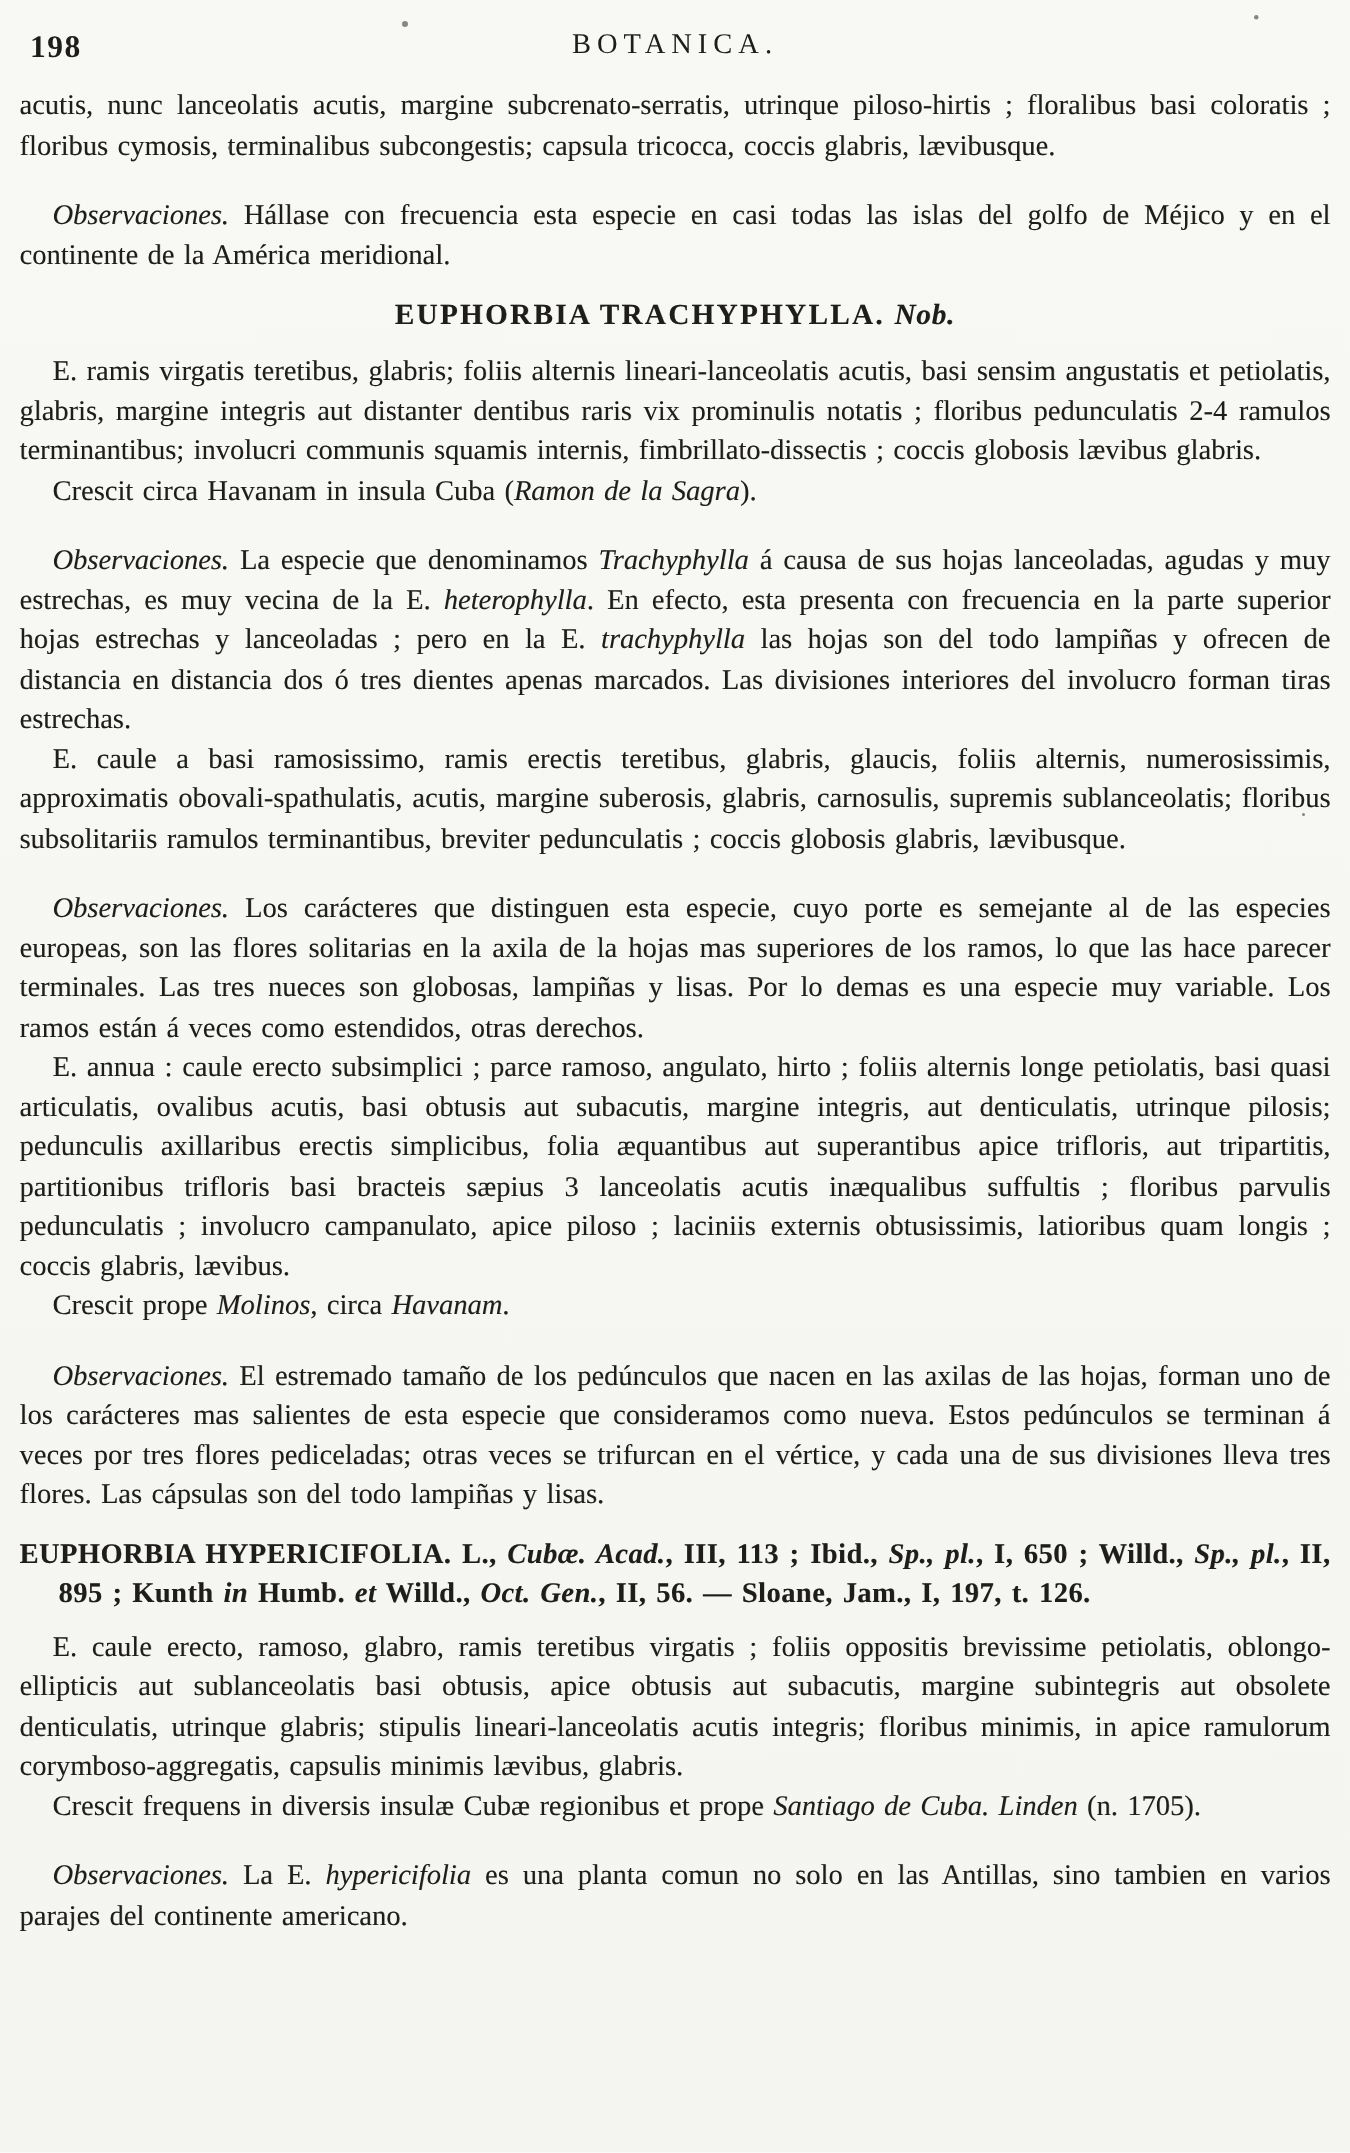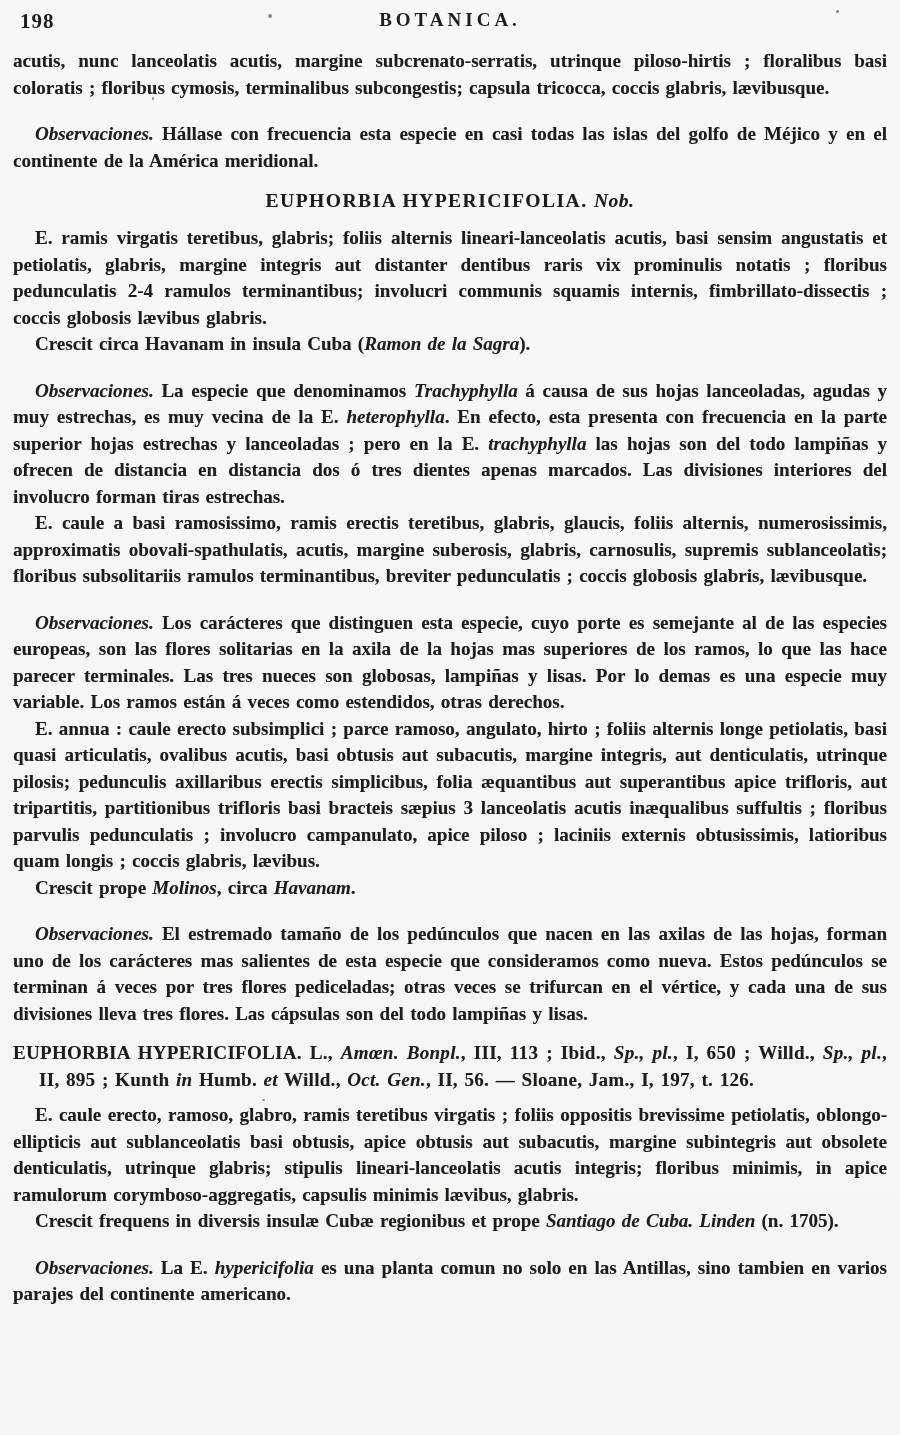--- a/index.html
+++ b/index.html
@@ -14,43 +14,43 @@
     overflow: hidden;
     box-sizing: border-box;
     padding: 9px 13px 0 13px;
     background: linear-gradient(180deg, #f8f8f5 0%, #f6f6f2 55%, #f4f4f0 100%);
     color: #1e1d1a;
   }
   .page-header {
     position: relative;
     height: 26px;
     margin-bottom: 13px;
+    margin-top: 10px;
   }
   .page-number {
     position: absolute;
     left: 7px; top: 0;
     font-size: 21px;
     font-weight: bold;
     letter-spacing: 1px;
   }
   .running-title {
     text-align: center;
     font-size: 19px;
-    font-weight: bold;
+    font-weight: normal;
     letter-spacing: 4px;
   }
   .content { }
   .content p {
     margin: 0;
     font-size: 19px;
     line-height: 26.5px;
     text-align: justify;
     word-spacing: 1.5px;
     text-shadow: 0.25px 0.25px 0 rgba(20,20,20,0.35);
-    font-weight: bold;
   }
   .content p.indent { text-indent: 22px; }
   .content p.observation { margin-top: 20px; }
   .species-heading {
     margin: 13px 0 11px 0;
     text-align: center;
     font-size: 19.5px;
     font-weight: bold;
     letter-spacing: 1.5px;
     line-height: 27px;
@@ -89,28 +89,28 @@
 
   <div class="page-header">
     <span class="page-number">198</span>
     <div class="running-title">BOTANICA.</div>
   </div>
 
   <div class="content">
 
   <p class="body"><span>acutis, nunc lanceolatis acutis, margine subcrenato-serratis, utrinque piloso-hirtis ; floralibus basi coloratis ; floribus cymosis, terminalibus subcongestis; capsula tricocca, coccis glabris, lævibusque.</span></p>
       <p class="observation indent"><i>Observaciones.</i><span>  Hállase con frecuencia esta especie en casi todas las islas del golfo de Méjico y en el continente de la América meridional.</span></p>
-      <h2 class="species-heading"><span>EUPHORBIA HYPERICIFOLIA.  </span><i>Nob.</i></h2>
+      <h2 class="species-heading"><span>EUPHORBIA TRACHYPHYLLA.  </span><i>Nob.</i></h2>
       <p class="body indent"><span>E. ramis virgatis teretibus, glabris; foliis alternis lineari-lanceolatis acutis, basi sensim angustatis et petiolatis, glabris, margine integris aut distanter dentibus raris vix prominulis notatis ; floribus pedunculatis 2-4 ramulos terminantibus; involucri communis squamis internis, fimbrillato-dissectis ; coccis globosis lævibus glabris.</span></p>
       <p class="body indent"><span>Crescit circa Havanam in insula Cuba (</span><i>Ramon de la Sagra</i><span>).</span></p>
       <p class="observation indent"><i>Observaciones.</i><span>  La especie que denominamos </span><i>Trachyphylla</i><span> á causa de sus hojas lanceoladas, agudas y muy estrechas, es muy vecina de la E. </span><i>heterophylla</i><span>. En efecto, esta presenta con frecuencia en la parte superior hojas estrechas y lanceoladas ; pero en la E. </span><i>trachyphylla</i><span> las hojas son del todo lampiñas y ofrecen de distancia en distancia dos ó tres dientes apenas marcados. Las divisiones interiores del involucro forman tiras estrechas.</span></p>
       <p class="body indent"><span>E. caule a basi ramosissimo, ramis erectis teretibus, glabris, glaucis, foliis alternis, numerosissimis, approximatis obovali-spathulatis, acutis, margine suberosis, glabris, carnosulis, supremis sublanceolatis; floribus subsolitariis ramulos terminantibus, breviter pedunculatis ; coccis globosis glabris, lævibusque.</span></p>
       <p class="observation indent"><i>Observaciones.</i><span>  Los carácteres que distinguen esta especie, cuyo porte es semejante al de las especies europeas, son las flores solitarias en la axila de la hojas mas superiores de los ramos, lo que las hace parecer terminales. Las tres nueces son globosas, lampiñas y lisas. Por lo demas es una especie muy variable. Los ramos están á veces como estendidos, otras derechos.</span></p>
       <p class="body indent"><span>E. annua : caule erecto subsimplici ; parce ramoso, angulato,  hirto ; foliis alternis longe petiolatis, basi quasi articulatis, ovalibus acutis, basi obtusis aut subacutis, margine integris, aut denticulatis, utrinque pilosis; pedunculis axillaribus erectis simplicibus, folia æquantibus aut superantibus apice trifloris, aut tripartitis, partitionibus trifloris basi bracteis sæpius 3 lanceolatis acutis inæqualibus suffultis ; floribus parvulis pedunculatis ; involucro campanulato, apice piloso ; laciniis externis obtusissimis, latioribus quam longis ; coccis glabris, lævibus.</span></p>
       <p class="body indent"><span>Crescit prope </span><i>Molinos</i><span>, circa </span><i>Havanam</i><span>.</span></p>
       <p class="observation indent"><i>Observaciones.</i><span>  El estremado tamaño de los pedúnculos que nacen en las axilas de las hojas, forman uno de los carácteres mas salientes de esta especie que consideramos como nueva. Estos pedúnculos se terminan á veces por tres flores pediceladas; otras veces se trifurcan en el vértice, y cada una de sus divisiones lleva tres flores. Las cápsulas son del todo lampiñas y lisas.</span></p>
-      <p class="citation"><span>EUPHORBIA HYPERICIFOLIA.  L., </span><i>Amœn. Bonpl.</i><span>, III, 113 ; Ibid., </span><i>Sp., pl.</i><span>, I, 650 ; Willd., </span><i>Sp., pl.</i><span>, II, 895 ; Kunth </span><i>in</i><span> Humb. </span><i>et</i><span> Willd., </span><i>Oct. Gen.</i><span>, II, 56. — Sloane, Jam., I, 197, t. 126.</span></p>
+      <p class="citation"><span>EUPHORBIA HYPERICIFOLIA.  L., </span><i>Cubæ. Acad.</i><span>, III, 113 ; Ibid., </span><i>Sp., pl.</i><span>, I, 650 ; Willd., </span><i>Sp., pl.</i><span>, II, 895 ; Kunth </span><i>in</i><span> Humb. </span><i>et</i><span> Willd., </span><i>Oct. Gen.</i><span>, II, 56. — Sloane, Jam., I, 197, t. 126.</span></p>
       <p class="body indent"><span>E. caule erecto, ramoso, glabro, ramis teretibus virgatis ; foliis oppositis brevissime petiolatis, oblongo-ellipticis aut sublanceolatis basi obtusis, apice obtusis aut subacutis, margine subintegris aut obsolete denticulatis, utrinque glabris; stipulis lineari-lanceolatis acutis integris; floribus minimis, in apice ramulorum corymboso-aggregatis, capsulis minimis lævibus, glabris.</span></p>
       <p class="body indent"><span>Crescit frequens in diversis insulæ Cubæ regionibus et prope </span><i>Santiago de Cuba. Linden</i><span> (n. 1705).</span></p>
       <p class="observation indent"><i>Observaciones.</i><span>  La E. </span><i>hypericifolia</i><span> es una planta comun no solo en las Antillas, sino tambien en varios parajes del continente americano.</span></p>
     </div>
 
 </div>
 
 </body></html>

